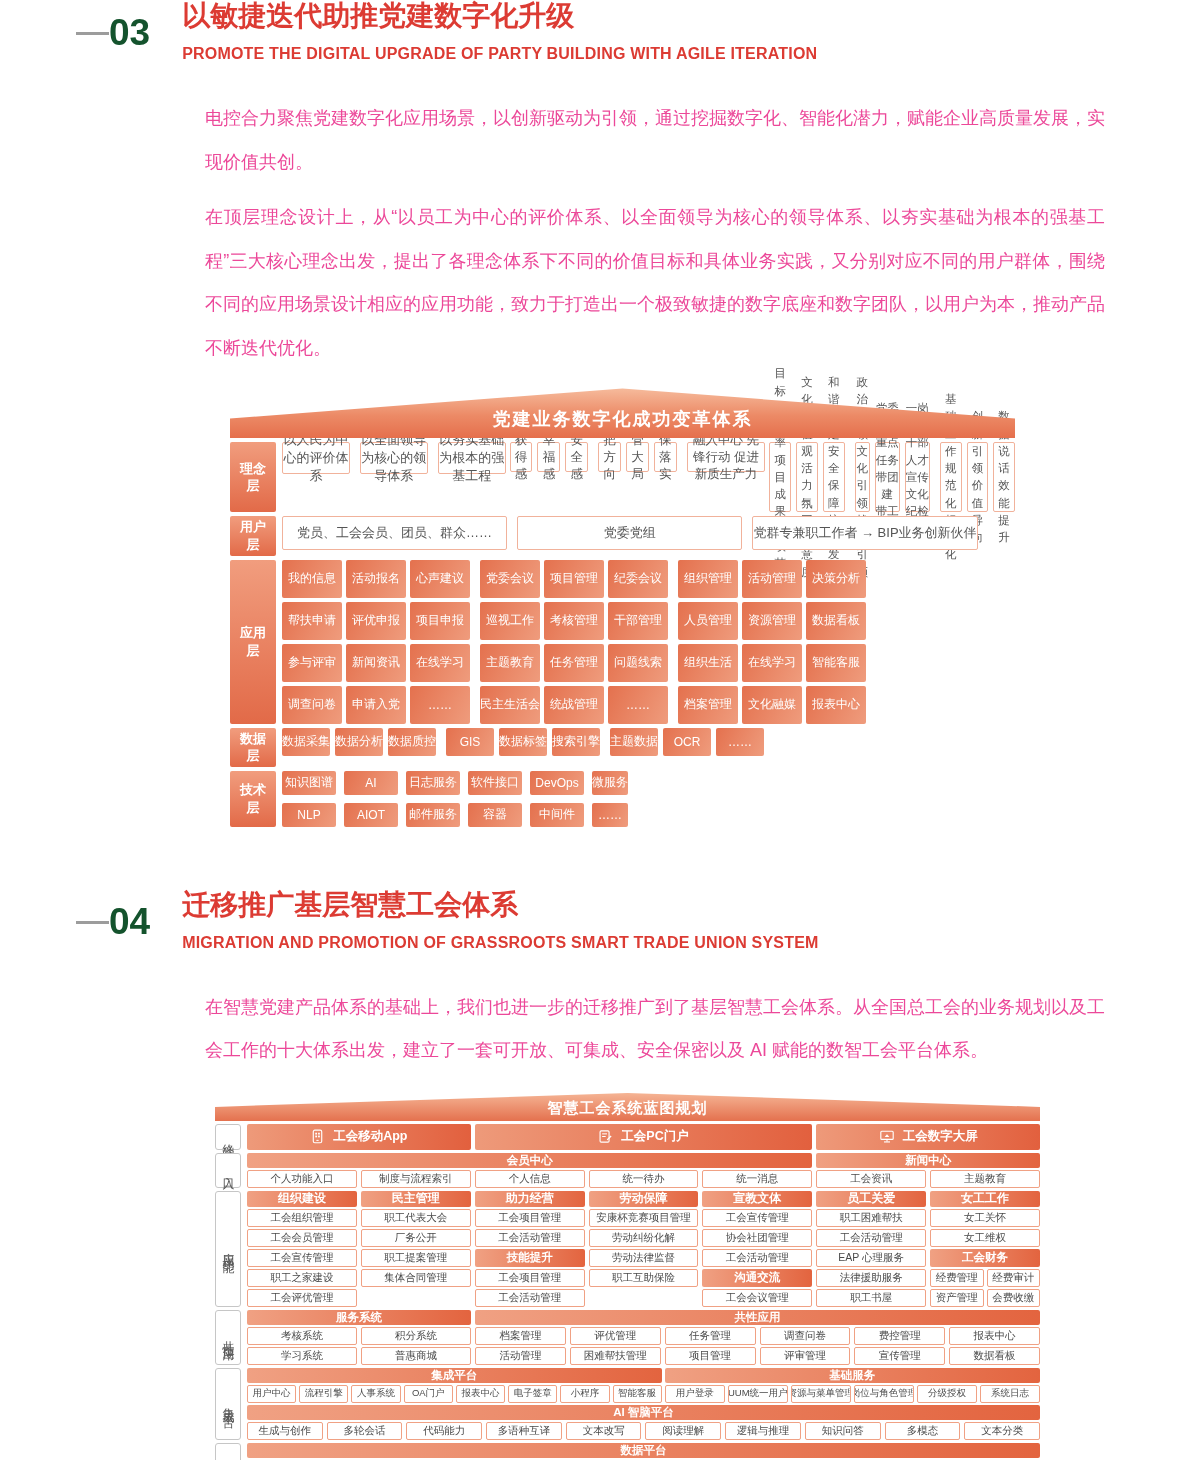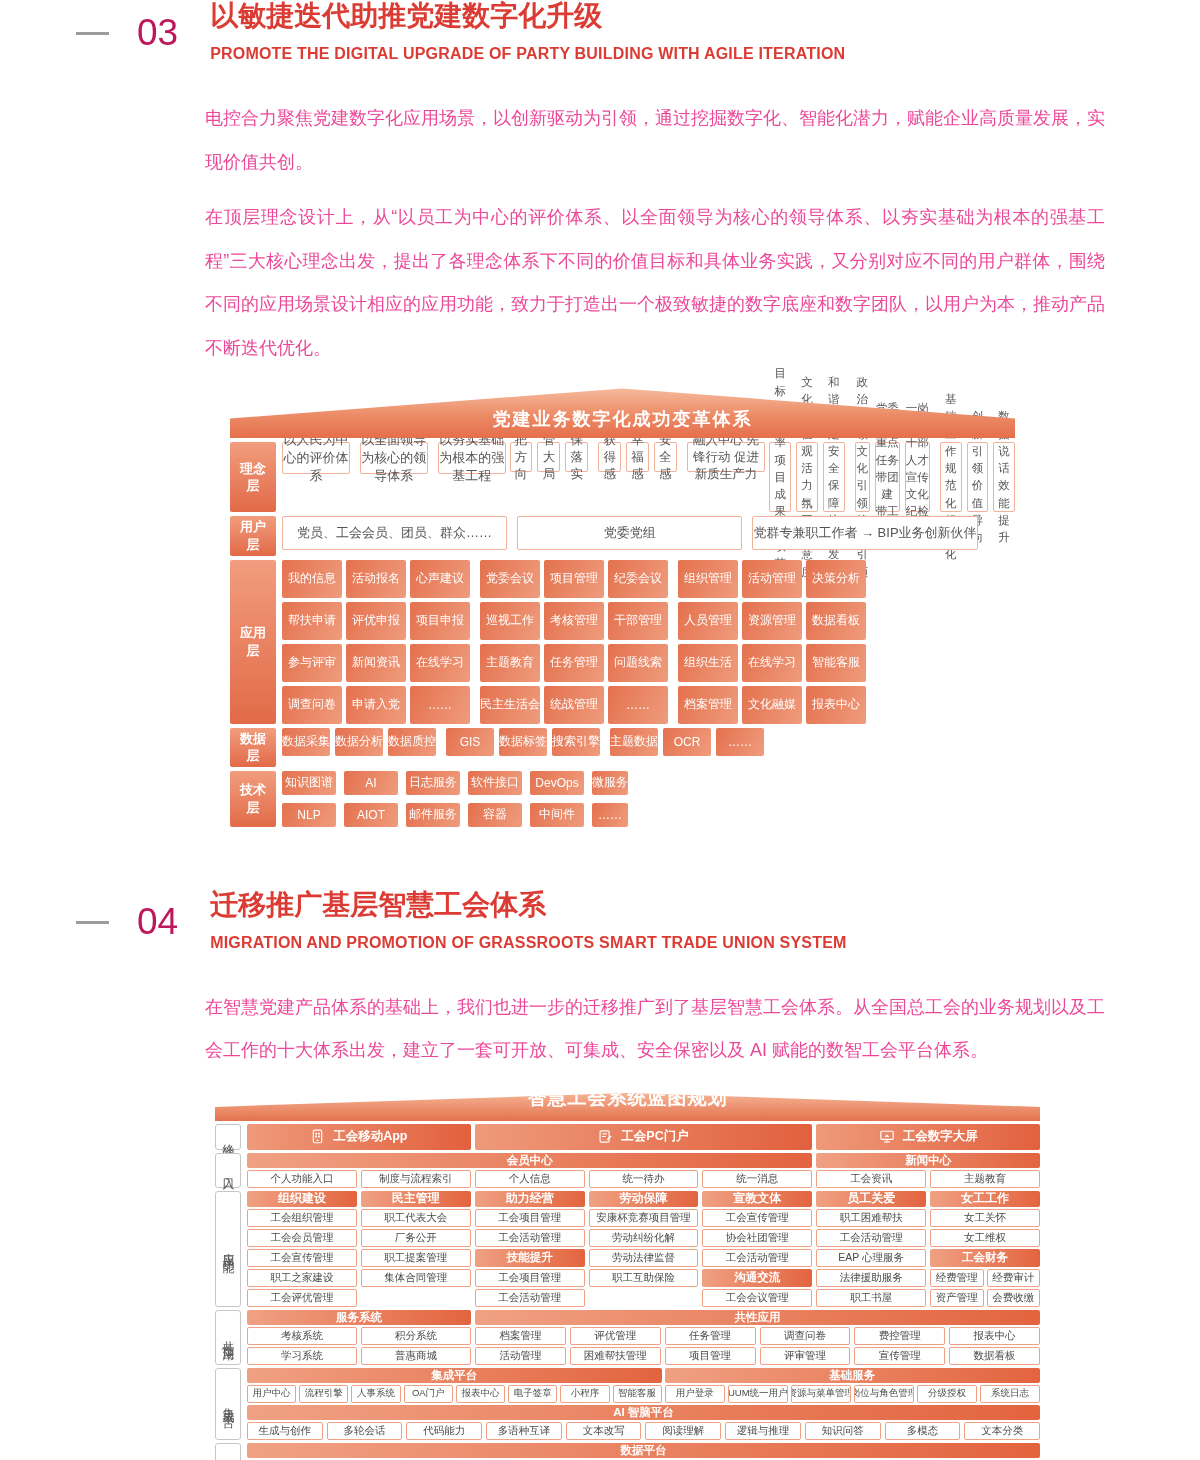--- a/index.html
+++ b/index.html
@@ -2,21 +2,21 @@
 <html><head>
 <meta charset="utf-8">
 <style>
   html,body { margin:0; padding:0; background:#ffffff; }
   .page { position:relative; width:1200px; height:1460px; background:#fff; overflow:hidden;
           font-family:"Liberation Sans","DejaVu Sans",sans-serif; }
 
   
   .sec-head { display:flex; align-items:flex-start; padding-left:76px; }
   .dash { width:33px; height:3px; background:#9c9c9c; margin-top:32px; }
-  .num  { font-size:37px; color:#be185d; margin-left:28px; margin-top:14px; line-height:1; font-weight:400; }
+  .num  { font-size:37px; color:#14532d; margin-top:14px; line-height:1; font-weight:700; }
   .titles { margin-left:32px; }
   .sec-title { margin:0 0 0; font-size:28px; font-weight:bold; color:#dc3b33; line-height:1.15; }
   .sec-sub   { margin:13px 0 0; font-size:16px; font-weight:bold; color:#dc3b33; letter-spacing:0.2px; }
 
   .paras { margin:34px 0 0 205px; width:900px; color:#ec4899; font-size:18px; }
   .paras p { margin:0 0 12px; line-height:2.42; text-align:justify; }
 
   
   .d1 { width:785px; margin:18px 0 0 230px; }
   .d1-roof { height:50px; clip-path:polygon(50% 0,100% 60%,100% 100%,0 100%,0 60%);
@@ -41,21 +41,21 @@
           font-size:12px; height:38px; display:flex; align-items:center; justify-content:center; }
   .datarow .tile { height:28px; }
   .tech-grid { display:grid; grid-template-columns:repeat(5,1.5fr) 1fr; gap:8px; }
   .tech-grid .tile { height:24px; }
 
   
   .d2 { width:825px; margin:20px 0 0 215px; padding-bottom:6px; border-bottom:2px solid #f7c9a2; }
   .d2-roof { height:28px; clip-path:polygon(50% 0,100% 50%,100% 100%,0 100%,0 50%);
              background:linear-gradient(180deg,#f5b494,#e4714e);
              display:flex; align-items:flex-end; justify-content:center; }
-  .d2-roof span { color:#fff; font-weight:bold; font-size:19px; padding-bottom:10px; letter-spacing:1px;text-align:right; }
+  .d2-roof span { color:#fff; font-weight:bold; font-size:15px; padding-bottom:3px; letter-spacing:1px;text-align:right; }
   .d2-body { display:flex; flex-direction:column; gap:3px; margin-top:3px; }
   .d2-row { display:flex; gap:6px; }
   .d2-label { flex:0 0 26px; background:#fff; border:1px solid #c6c6c6; border-radius:3px; color:#555;
               font-size:12px; display:flex; align-items:center; justify-content:center;
               writing-mode:vertical-rl; text-orientation:upright; letter-spacing:3px; padding:4px 0; box-sizing:border-box; }
   .d2-content { flex:1; display:flex; flex-direction:column; gap:2px; }
   .grid7 { display:grid; grid-template-columns:repeat(7,1fr); column-gap:4px; row-gap:2px; }
   .band { background:linear-gradient(90deg,#f0a183 0%,#e3643f 100%); color:#fff; font-weight:bold;
           font-size:11.5px; height:15px; display:flex; align-items:center; justify-content:center; border-radius:2px; }
   .colhead { height:16px; font-size:12px; }
@@ -101,28 +101,28 @@
           <div class="d1-row">
             <div class="d1-label">理念层</div>
             <div class="d1-content">
               <div class="d1-groups concept">
                 <div class="wbox">以人民为中心的评价体系</div>
                 <div class="wbox">以全面领导为核心的领导体系</div>
                 <div class="wbox">以夯实基础为根本的强基工程</div>
               </div>
               <div class="d1-groups values">
                 <div class="d1-g3">
+                  <div class="wbox">获得感</div>
+                  <div class="wbox">幸福感</div>
+                  <div class="wbox">安全感</div>
+                </div>
+                <div class="d1-g3">
                   <div class="wbox">把方向</div>
                   <div class="wbox">管大局</div>
                   <div class="wbox">保落实</div>
-                </div>
-                <div class="d1-g3">
-                  <div class="wbox">获得感</div>
-                  <div class="wbox">幸福感</div>
-                  <div class="wbox">安全感</div>
                 </div>
                 <div class="wbox">融入中心 先锋行动 促进新质生产力</div>
               </div>
               <div class="d1-groups details">
                 <div class="d1-g3">
                   <div class="wbox">目标完成率
 项目成果
 奖项荣誉</div>
                   <div class="wbox">文化价值观
 活力氛围

